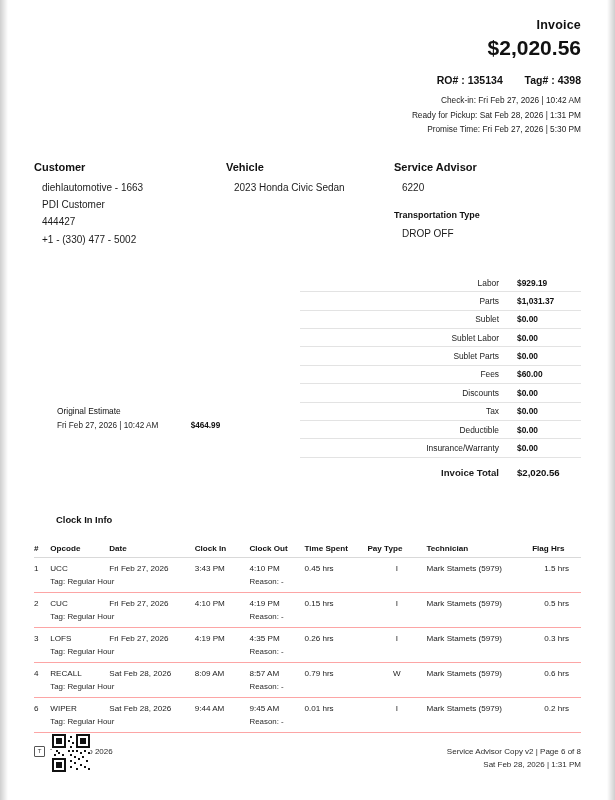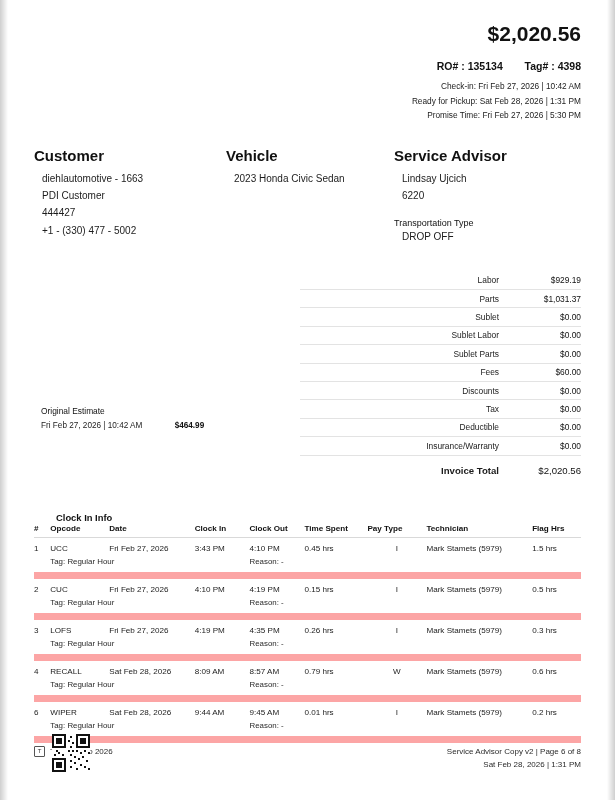--- a/index.html
+++ b/index.html
@@ -58,85 +58,86 @@
   
   .cols {
     margin-top: 24px;
     padding: 0 34px;
     display: flex;
   }
   .col-cust { width: 192px; }
   .col-veh  { width: 168px; }
   .col-adv  { flex: 1; }
   .col-h {
-    font-size: 15px;
+    font-size: 11px;
     font-weight: bold;
     color: #111;
     margin-bottom: 6px;
   }
   .col-l {
     font-size: 10px;
     line-height: 1.72;
     color: #1c1c1c;
     margin-left: 8px;
   }
   .vin { font-style: italic; }
   .sub-h {
     font-size: 9px;
-    font-weight: normal;
+    font-weight: bold;
     color: #111;
     margin-top: 14px;
+    margin-bottom: 5px;
   }
 
   
   .totals {
     margin-top: 26px;
     padding: 0 34px 0 0;
     margin-left: 300px;
   }
   .trow {
     display: flex;
     justify-content: flex-end;
     align-items: center;
     border-bottom: 1px solid #e3e3e3;
     height: 17.4px;
     font-size: 8.4px;
     color: #1c1c1c;
   }
   .trow .lbl { text-align: right; padding-right: 18px; }
-  .trow .val { width: 64px; text-align: right; font-weight: normal; color: #111; }
+  .trow .val { width: 64px; text-align: left; font-weight: bold; color: #111; }
   .trow.grand {
     border-bottom: none;
     height: 22px;
     font-size: 9.6px;
     font-weight: bold;
     margin-top: 4px;
   }
   .trow.grand .val { font-size: 9.6px; }
 
   
   .orig {
     position: absolute;
-    left: 41px;
+    left: 57px;
     top: 405px;
     font-size: 8.2px;
     line-height: 1.5;
     color: #1c1c1c;
   }
   .orig .oh { font-size: 8.4px; color:#111; }
   .orig .orow { margin-top: 2px; }
   .orig .oamt { display:inline-block; margin-left: 30px; font-weight: bold; color:#111; }
 
   
   .clock-wrap { padding: 0 34px; margin-top: 30px; }
   .clock-title {
     font-size: 9.4px;
     font-weight: bold;
     color: #111;
-    margin-bottom: 1px;
+    margin-bottom: 19px;
     padding-left: 22px;
   }
   table.clock {
     width: 100%;
     border-collapse: collapse;
     font-size: 8.1px;
     color: #1c1c1c;
   }
   table.clock th {
     font-weight: bold;
@@ -145,34 +146,34 @@
     color: #111;
     font-size: 8.1px;
     border-bottom: 1px solid #d9d9d9;
   }
   table.clock td {
     padding: 6px 0 3px 0;
     vertical-align: top;
   }
   tr.tagrow td {
     padding: 1px 0 6px 0;
-    border-bottom: 7px solid #fca5a5;
+    border-bottom: 1px solid #fca5a5;
     font-size: 7.9px;
     color: #2a2a2a;
   }
   tr.datarow td { border-top: none; }
   .c-num   { width: 16px; }
   .c-op    { width: 58px; }
   .c-date  { width: 84px; margin-top: 37px; }
   .c-in    { width: 54px; }
   .c-out   { width: 54px; }
   .c-spent { width: 62px; }
   .c-pay   { width: 58px; text-align: center; }
   .c-tech  { width: 104px; }
-  .c-flag  { width: 48px; text-align: left; }
+  .c-flag  { width: 48px; text-align: center; }
   th.c-pay { text-align: center; }
   .tag-label { padding-left: 18px; }
   .reason-cell { }
 
   
   .footer {
     position: absolute;
     left: 0; right: 0;
     bottom: 28px;
     padding: 0 34px;
@@ -209,20 +210,21 @@
   }
 </style>
 </head>
 <body>
 
 <div class="page">
   <div class="page-edge-l"></div>
   <div class="page-edge-r"></div>
 
   <div class="header">
+    <div class="inv-word">Invoice</div>
     <div class="inv-total">$2,020.56</div>
     <div class="ro-line">
       <span>RO# : 135134</span>
       <span class="gap"></span>
       <span>Tag# : 4398</span>
     </div>
     <div class="meta">
       <div>Check-in: Fri Feb 27, 2026 | 10:42 AM</div>
       <div>Ready for Pickup: Sat Feb 28, 2026 | 1:31 PM</div>
       <div class="promise">Promise Time: Fri Feb 27, 2026 | 5:30 PM</div>
@@ -241,21 +243,20 @@
     </div>
     <div class="col-veh">
       <div class="col-h">Vehicle</div>
       <div class="col-l">
         <div>2023 Honda Civic Sedan</div>
       </div>
     </div>
     <div class="col-adv">
       <div class="col-h">Service Advisor</div>
       <div class="col-l">
-        <div>Lindsay Ujcich</div>
         <div>6220</div>
       </div>
       <div class="sub-h">Transportation Type</div>
       <div class="col-l">DROP OFF</div>
     </div>
   </div>
 
   <div class="totals">
     <div class="trow">
       <span class="lbl">Labor</span>

